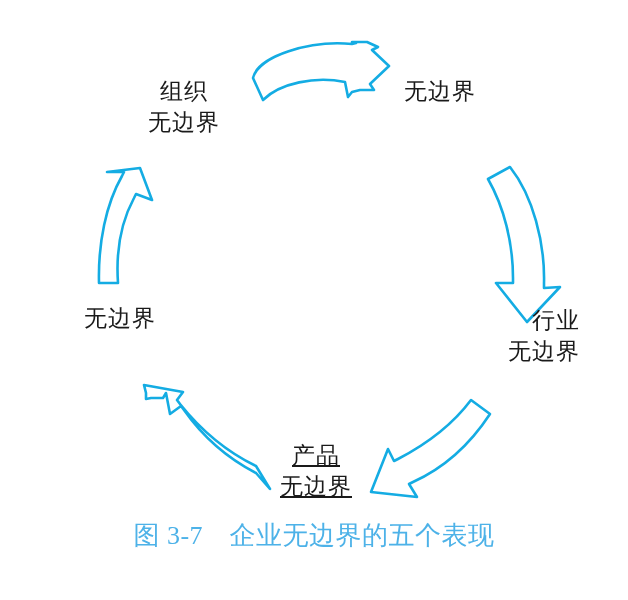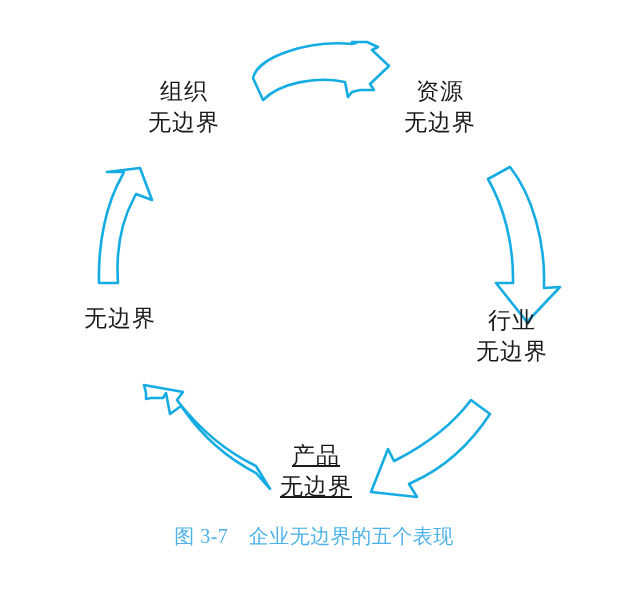--- a/index.html
+++ b/index.html
@@ -35,33 +35,33 @@
     line-height: 31px;
     letter-spacing: 1px;
     white-space: nowrap;
     user-select: none;
   }
   .node-label .line {
     display: block;
   }
   #label-organization { left: 116px; top: 76px;  width: 136px; }
   #label-resource     { left: 372px; top: 76px;  width: 136px; }
-  #label-industry     { left: 444px; top: 305px; width: 136px; }
+  #label-industry     { left: 444px; top: 305px; width: 136px; text-align: right; }
   #label-product      { left: 248px; top: 440px; width: 136px; text-decoration: underline; }
   #label-customer     { left: 52px;  top: 303px; width: 136px; }
 
   #figure-caption {
     position: absolute;
     left: 0;
     top: 521px;
     width: 628px;
     text-align: center;
     color: #4db2e8;
     font-family: "Liberation Serif", "DejaVu Serif", serif;
-    font-size: 20px;
+    font-size: 26px;
     line-height: 30px;
     letter-spacing: 0.5px;
     white-space: pre;
     user-select: none;
   }
   .arrow-shape {
     fill: #ffffff;
     stroke: #14ace3;
     stroke-width: 2.6;
     stroke-linejoin: round;
@@ -145,21 +145,20 @@
              C 120,224 116,254 118,283
              Z"></path>
   </svg>
 
   <div class="node-label" id="label-organization">
     <span class="line">组织</span>
     <span class="line">无边界</span>
   </div>
 
   <div class="node-label" id="label-resource">
-    <span class="line">资源</span>
     <span class="line">无边界</span>
   </div>
 
   <div class="node-label" id="label-industry">
     <span class="line">行业</span>
     <span class="line">无边界</span>
   </div>
 
   <div class="node-label" id="label-product">
     <span class="line">产品</span>

